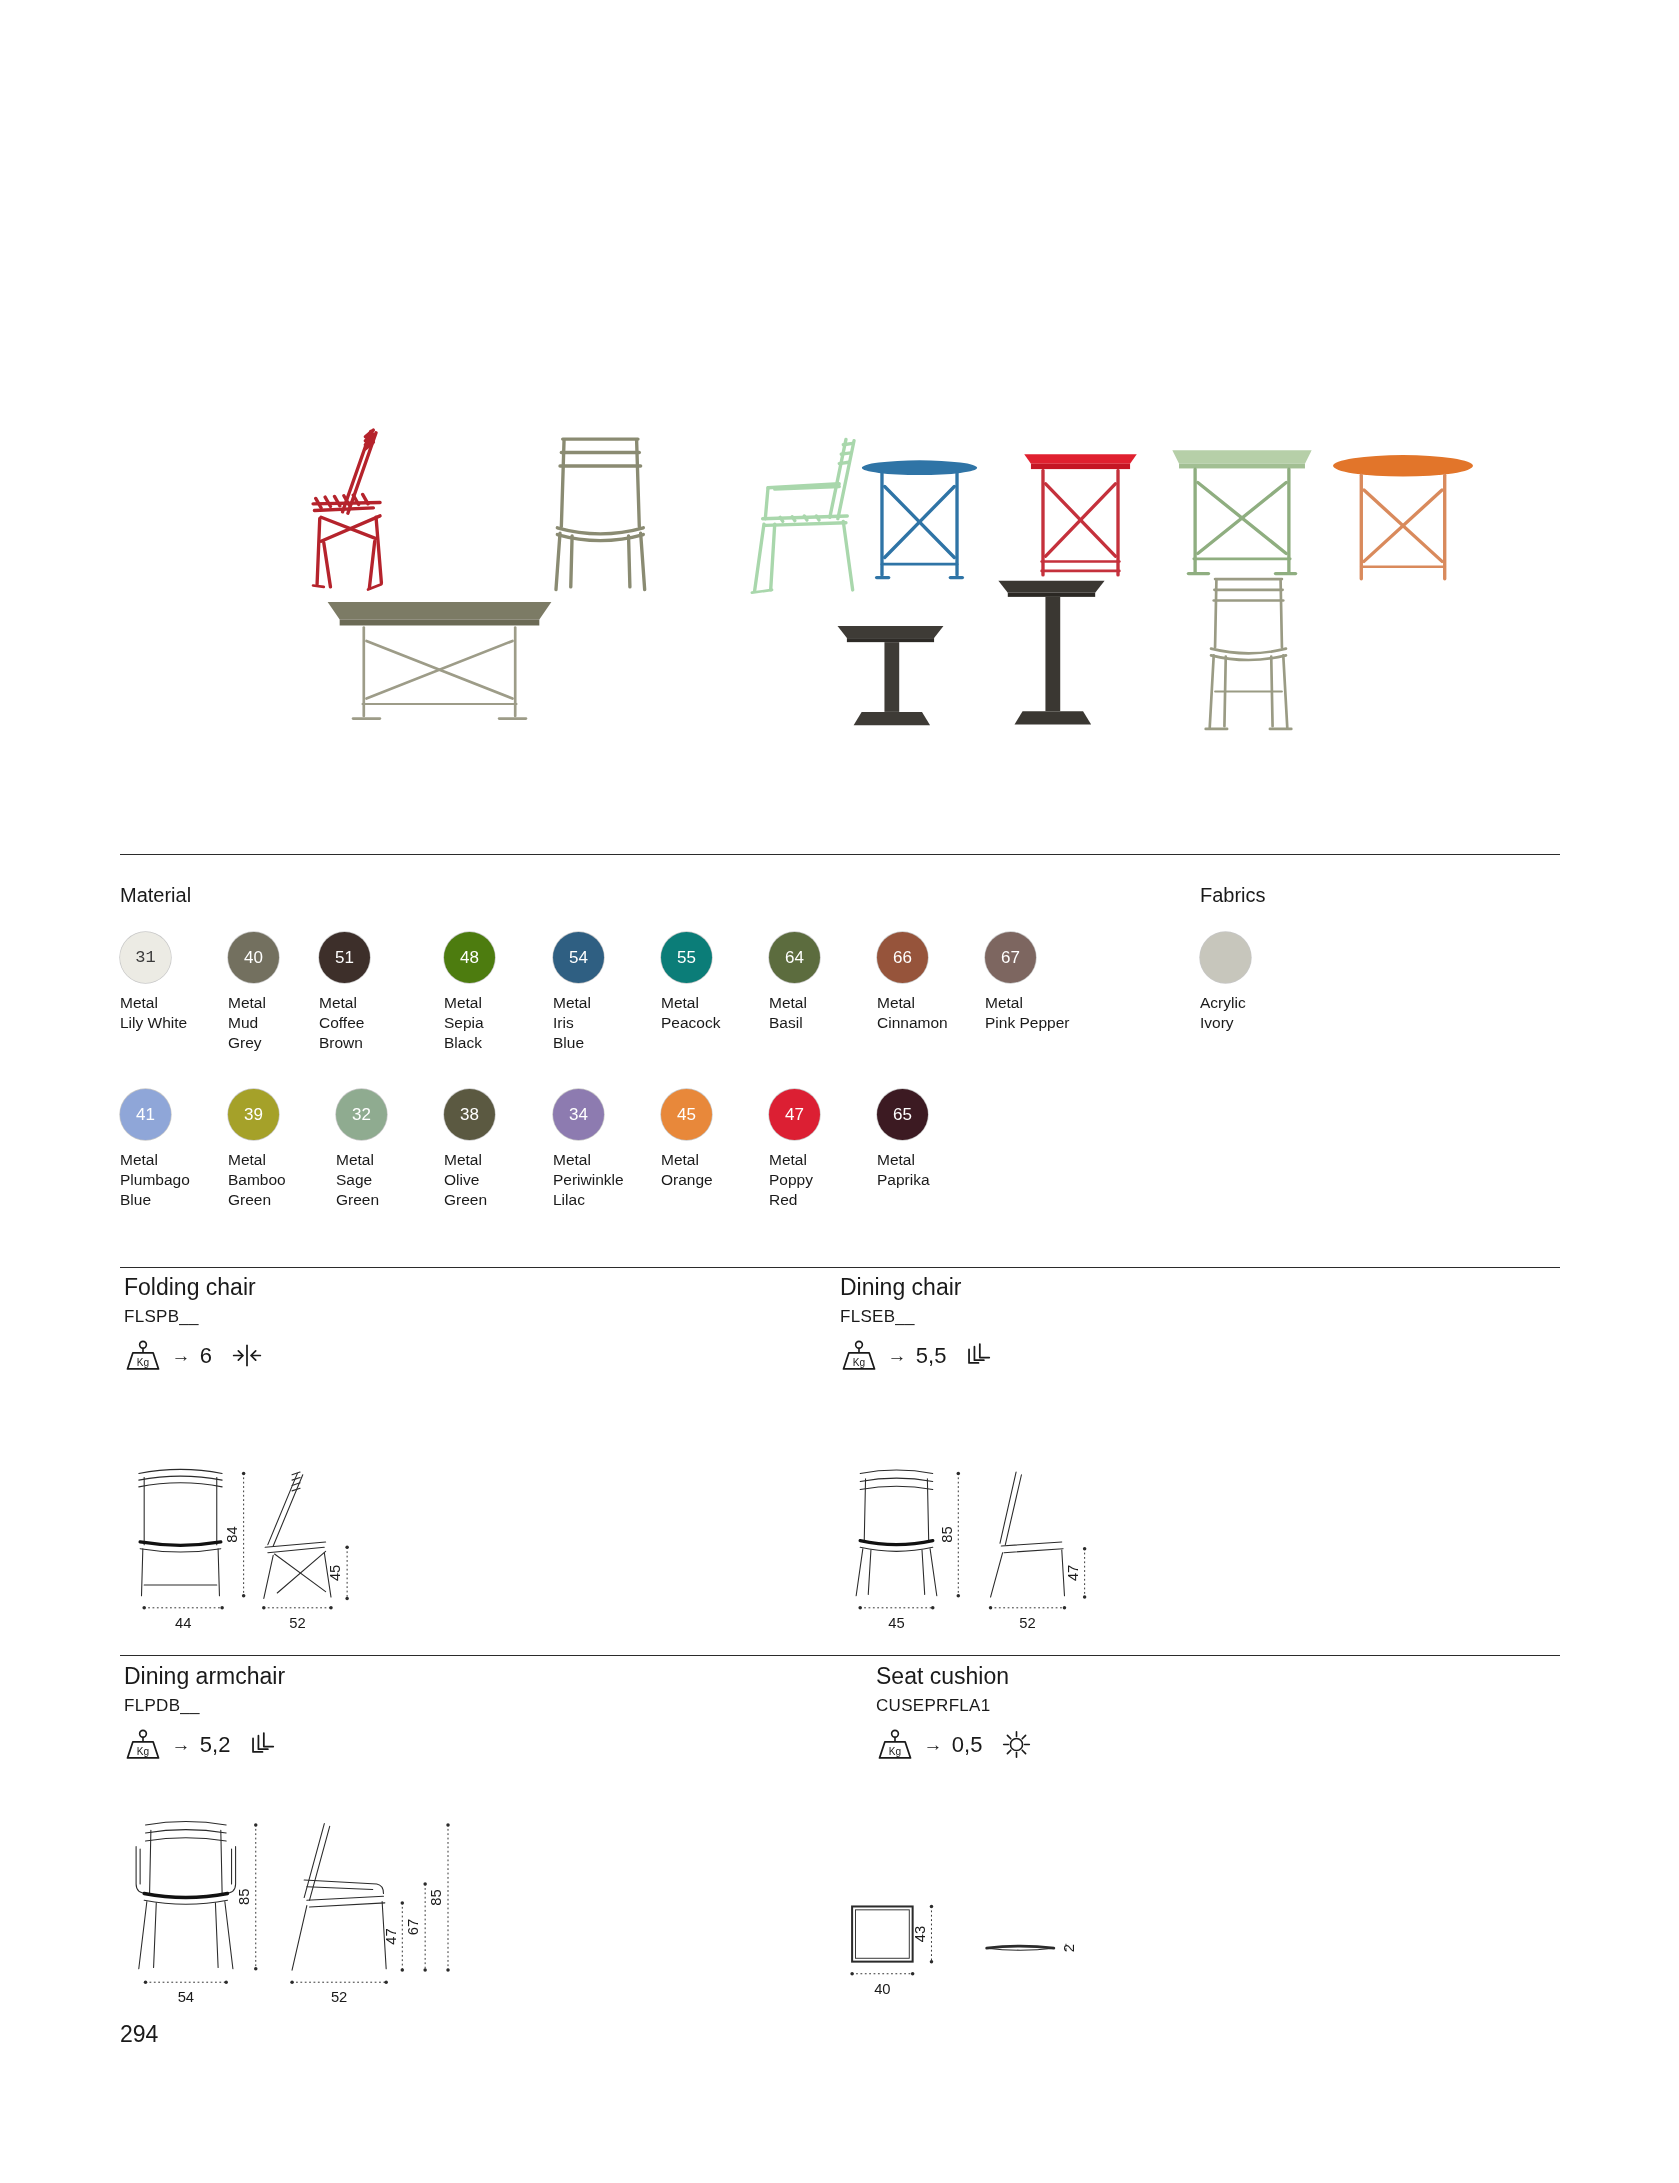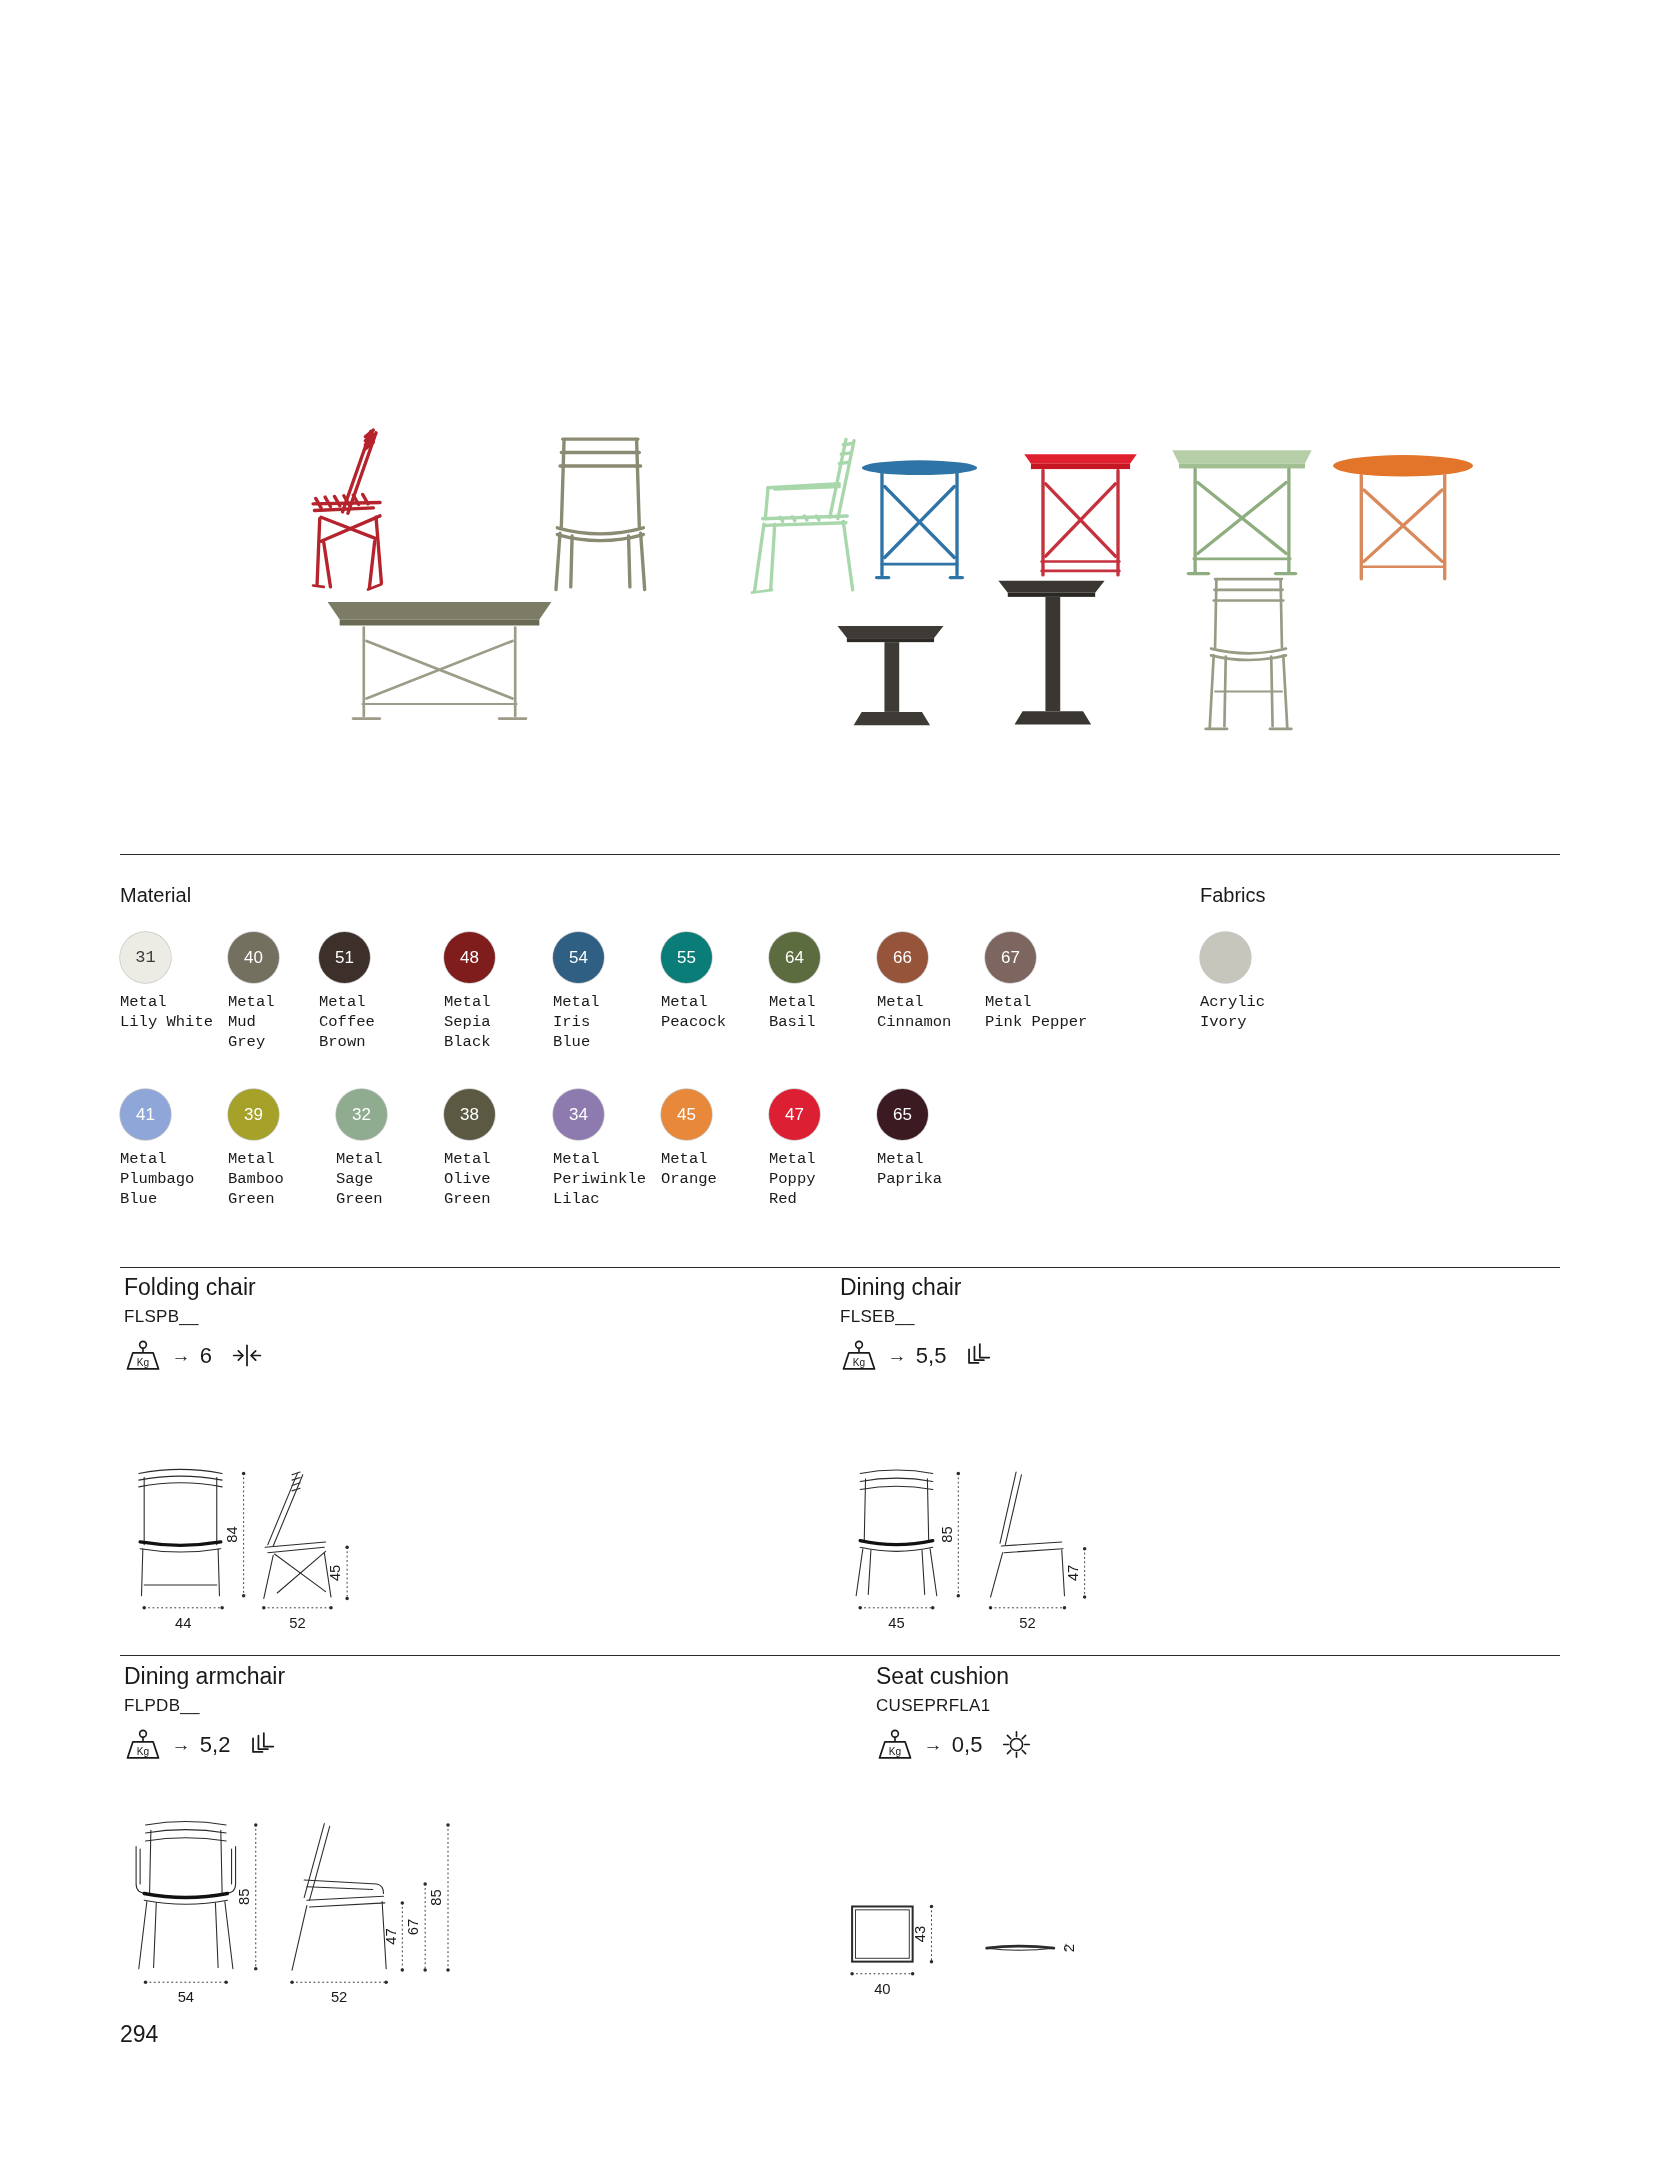--- a/index.html
+++ b/index.html
@@ -31,21 +31,21 @@
   .sec-head{position:absolute;font-size:20px;line-height:1;}
   .swatch-grid{position:absolute;}
   .swatch{position:absolute;width:114px;}
   .chip{
     width:51px;height:51px;border-radius:50%;
     display:flex;align-items:center;justify-content:center;
     font-size:17px;color:#ffffff;
     box-shadow:0 0 0 0.7px rgba(0,0,0,.22);
   }
   .chip.dark-num{color:#3a3a3a;}
-  .sw-label{font-size:15.5px;line-height:1.28;margin-top:10px;white-space:pre-line;font-family:Liberation Mono, monospace;}
+  .sw-label{font-size:15.5px;line-height:1.28;margin-top:10px;white-space:pre-line;}
 
   
   .block{position:absolute;width:685px;}
   .blk-title{font-size:23px;line-height:1;}
   .blk-code{font-size:17px;line-height:1;margin-top:8.7px;letter-spacing:0.3px;}
   .blk-specs{display:flex;align-items:center;gap:9.4px;margin-top:13.4px;height:35px;}
   .weight-val{font-size:22px;line-height:1;}
   .arrow{font-size:19px;line-height:1;}
   .icn{display:block;}
 
@@ -255,21 +255,21 @@
 Mud
 Grey</div>
     </div>
     <div class="swatch" style="left:199px;top:0px;">
       <div class="chip" style="background:#3d2f2a;">51</div>
       <div class="sw-label">Metal
 Coffee
 Brown</div>
     </div>
     <div class="swatch" style="left:324px;top:0px;">
-      <div class="chip" style="background:#7f1d1d;">48</div>
+      <div class="chip" style="background:#4d7c0f;">48</div>
       <div class="sw-label">Metal
 Sepia
 Black</div>
     </div>
     <div class="swatch" style="left:433px;top:0px;">
       <div class="chip" style="background:#2f5f82;">54</div>
       <div class="sw-label">Metal
 Iris
 Blue</div>
     </div>

